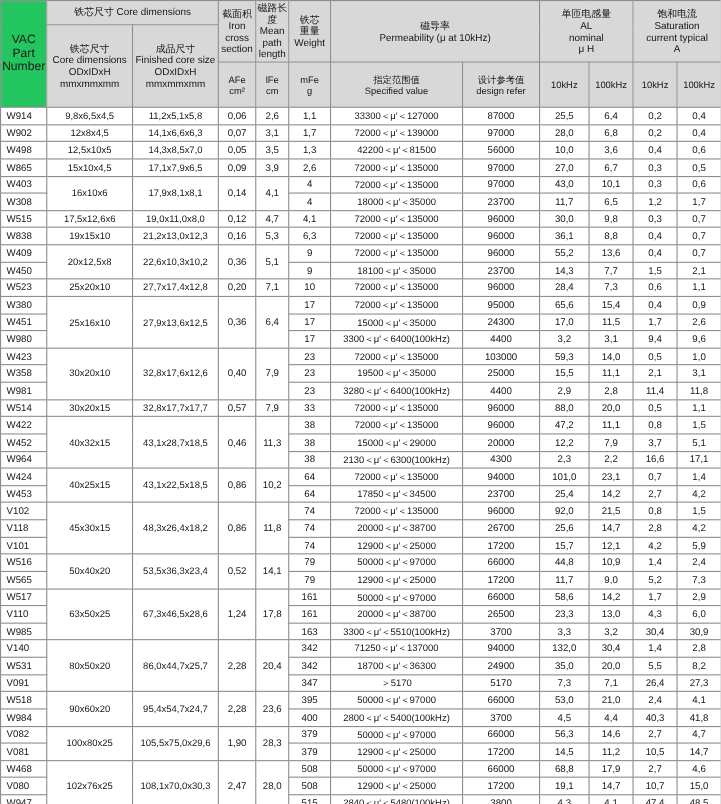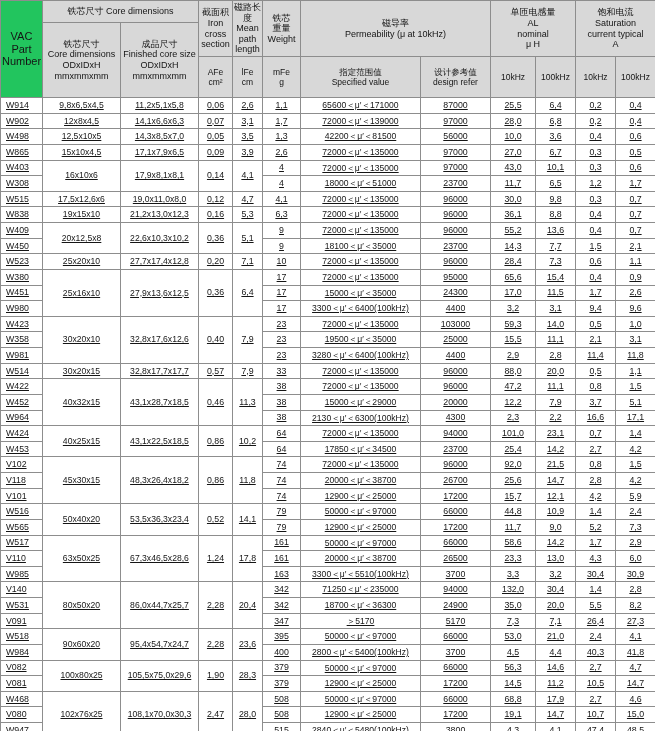--- a/index.html
+++ b/index.html
@@ -30,21 +30,21 @@
     font-weight: 400;
     font-size: 9px;
     line-height: 1.18;
     white-space: pre-line;
   }
   thead th.part-h { background: #22c55e; font-size: 11px; }
   thead tr.h1 { height: 22px; }
   thead tr.h2 { height: 34px; }
   thead tr.h3 { height: 41px; }
   thead tr.h3 th { font-size: 8.5px; }
-  tbody tr { height: 15.63px; text-decoration: underline; }
+  tbody tr { height: 15.63px; }
   tbody td {
     font-size: 8.8px;
     line-height: 1;
     white-space: nowrap;
     background: #ffffff;
   }
   td.part { text-align: left; padding-left: 5px; }
   td.dims { font-size: 8.6px; margin-left: 48px; }
   td.spec { font-size: 8.6px; }
 </style>
@@ -123,21 +123,21 @@
       </tr>
     </thead>
     <tbody>
         <tr>
           <td class="part">W914</td>
           <td class="dims">9,8x6,5x4,5</td>
           <td class="dims">11,2x5,1x5,8</td>
           <td>0,06</td>
           <td>2,6</td>
           <td>1,1</td>
-          <td class="spec">65600＜μ′＜171000</td>
+          <td class="spec">33300＜μ′＜127000</td>
           <td>87000</td>
           <td>25,5</td>
           <td>6,4</td>
           <td>0,2</td>
           <td>0,4</td>
         </tr>
         <tr>
           <td class="part">W902</td>
           <td class="dims">12x8x4,5</td>
           <td class="dims">14,1x6,6x6,3</td>
@@ -189,21 +189,21 @@
           <td class="spec">72000＜μ′＜135000</td>
           <td>97000</td>
           <td>43,0</td>
           <td>10,1</td>
           <td>0,3</td>
           <td>0,6</td>
         </tr>
         <tr>
           <td class="part">W308</td>
           <td>4</td>
-          <td class="spec">18000＜μ′＜51000</td>
+          <td class="spec">18000＜μ′＜35000</td>
           <td>23700</td>
           <td>11,7</td>
           <td>6,5</td>
           <td>1,2</td>
           <td>1,7</td>
         </tr>
         <tr>
           <td class="part">W515</td>
           <td class="dims">17,5x12,6x6</td>
           <td class="dims">19,0x11,0x8,0</td>
@@ -501,21 +501,21 @@
           <td>30,4</td>
           <td>30,9</td>
         </tr>
         <tr>
           <td class="part">V140</td>
           <td class="dims" rowspan="3">80x50x20</td>
           <td class="dims" rowspan="3">86,0x44,7x25,7</td>
           <td rowspan="3">2,28</td>
           <td rowspan="3">20,4</td>
           <td>342</td>
-          <td class="spec">71250＜μ′＜235000</td>
+          <td class="spec">71250＜μ′＜137000</td>
           <td>94000</td>
           <td>132,0</td>
           <td>30,4</td>
           <td>1,4</td>
           <td>2,8</td>
         </tr>
         <tr>
           <td class="part">W531</td>
           <td>342</td>
           <td class="spec">18700＜μ′＜36300</td>

